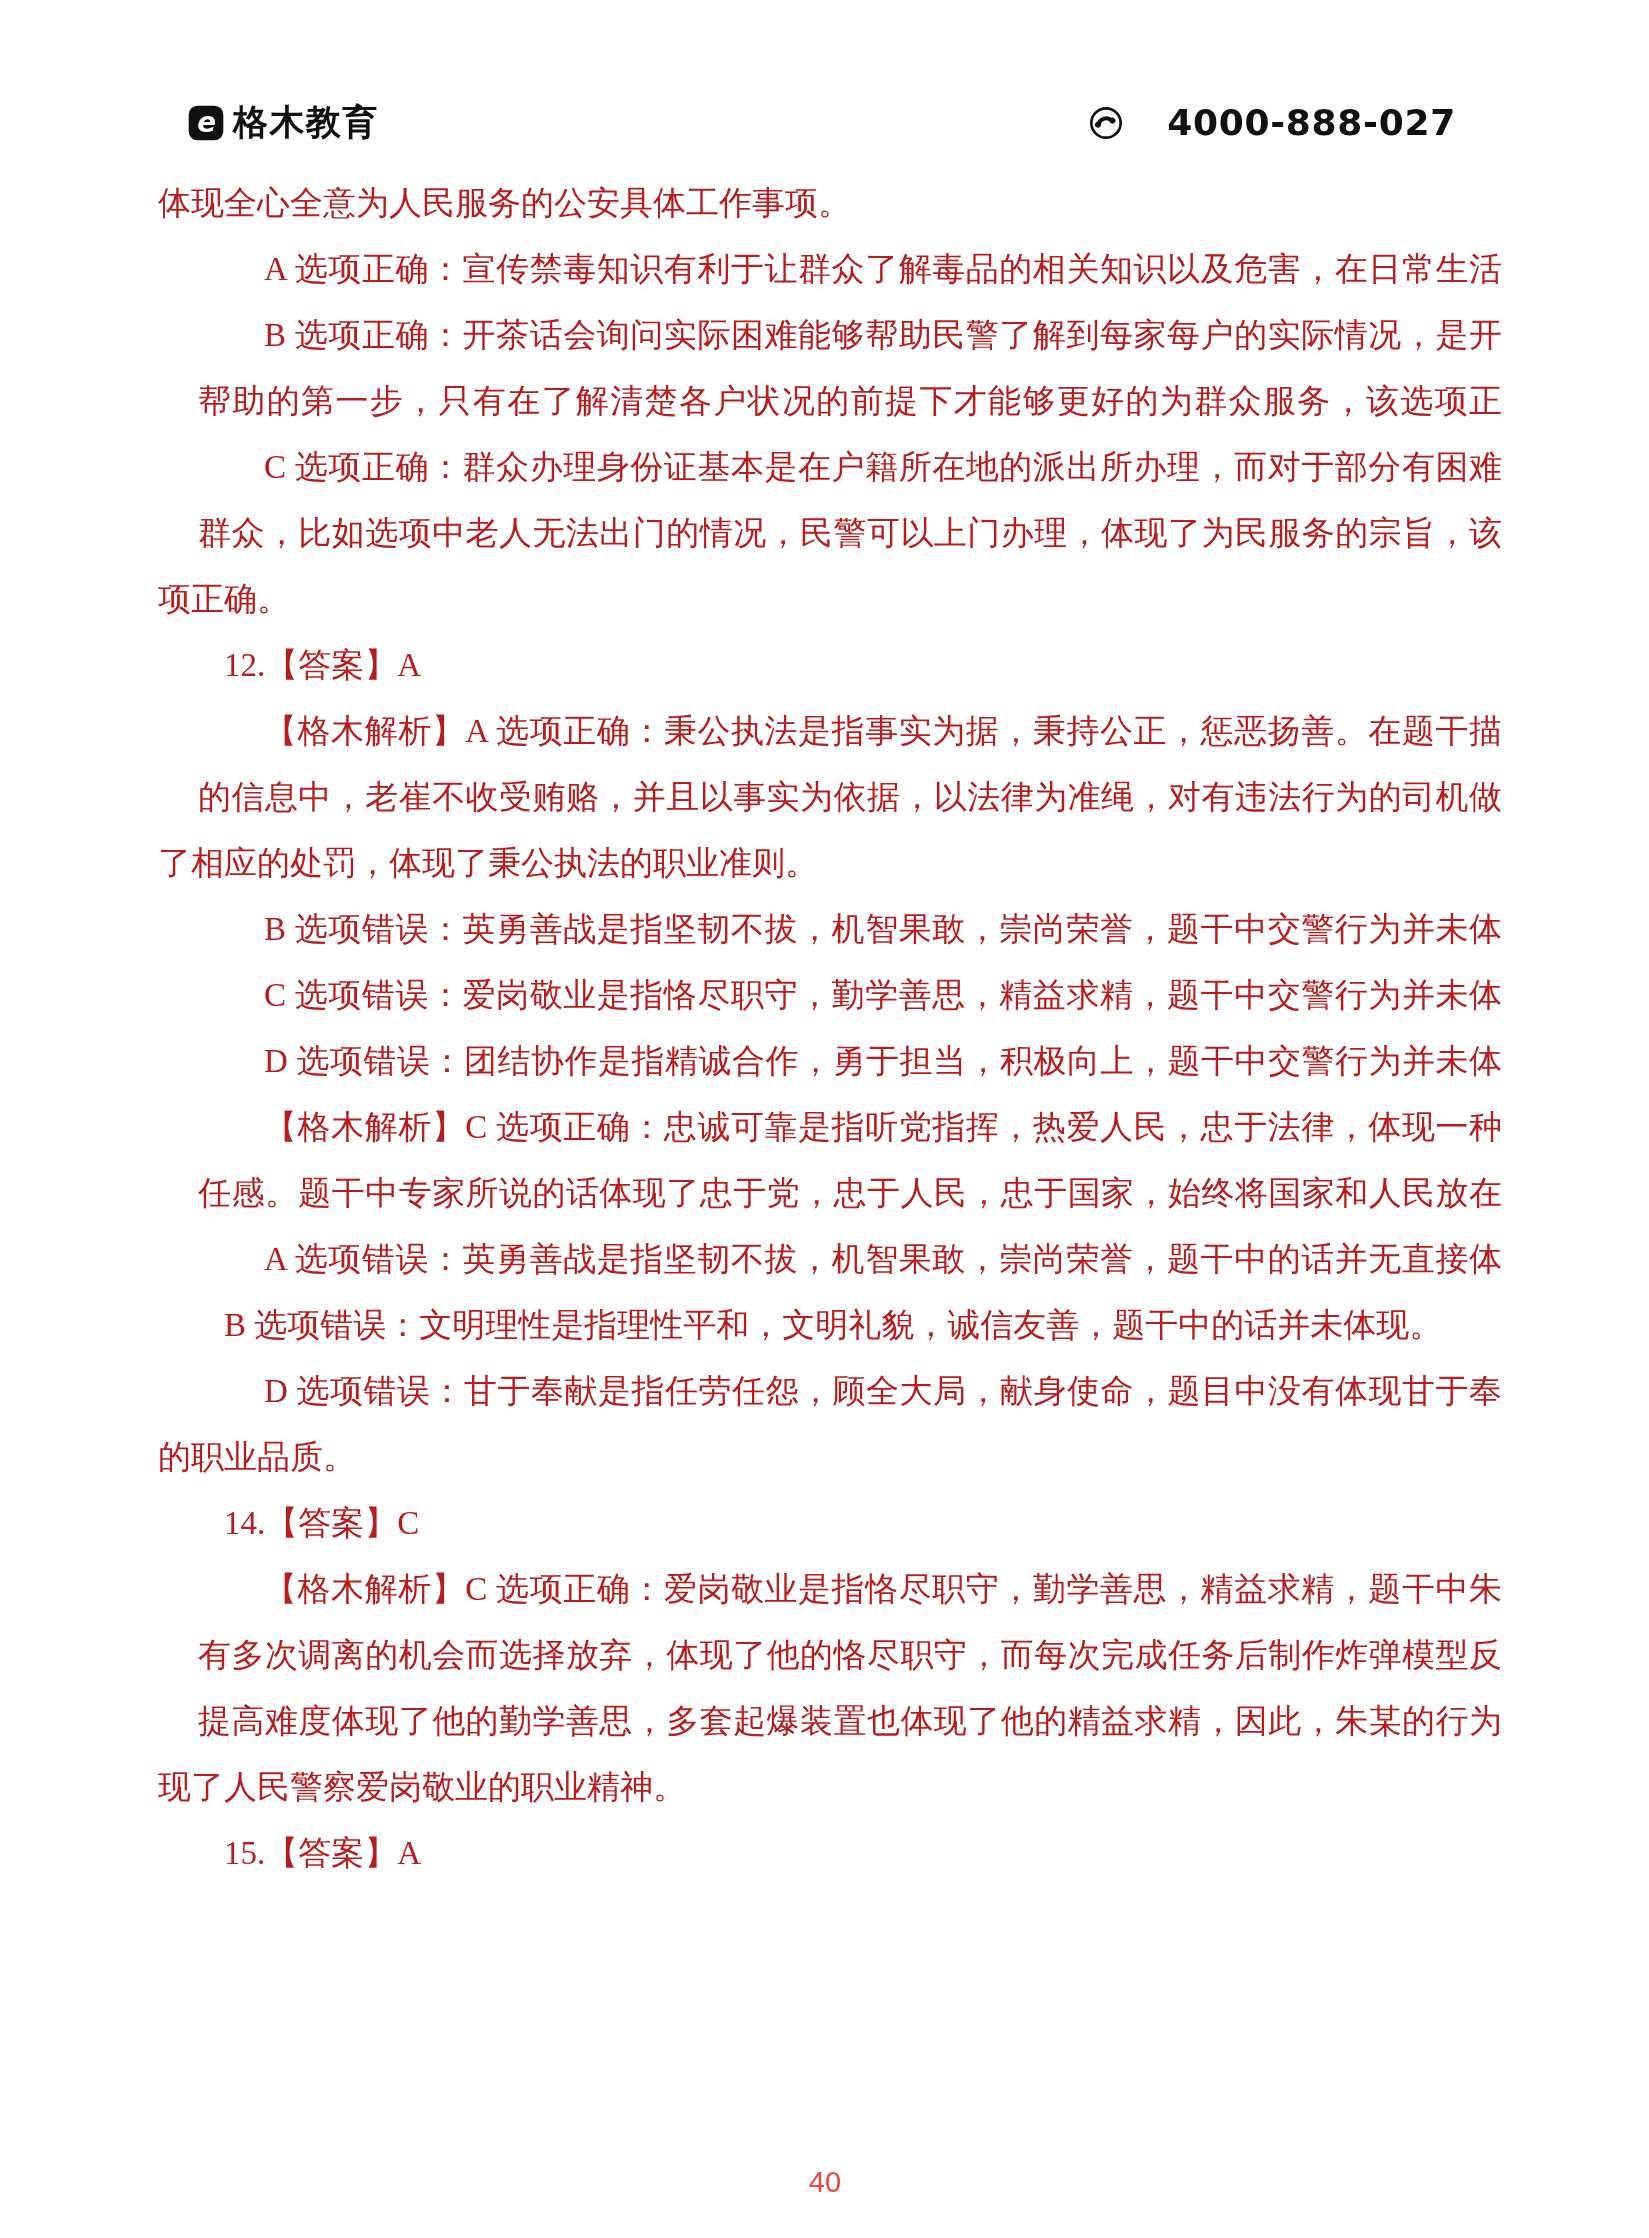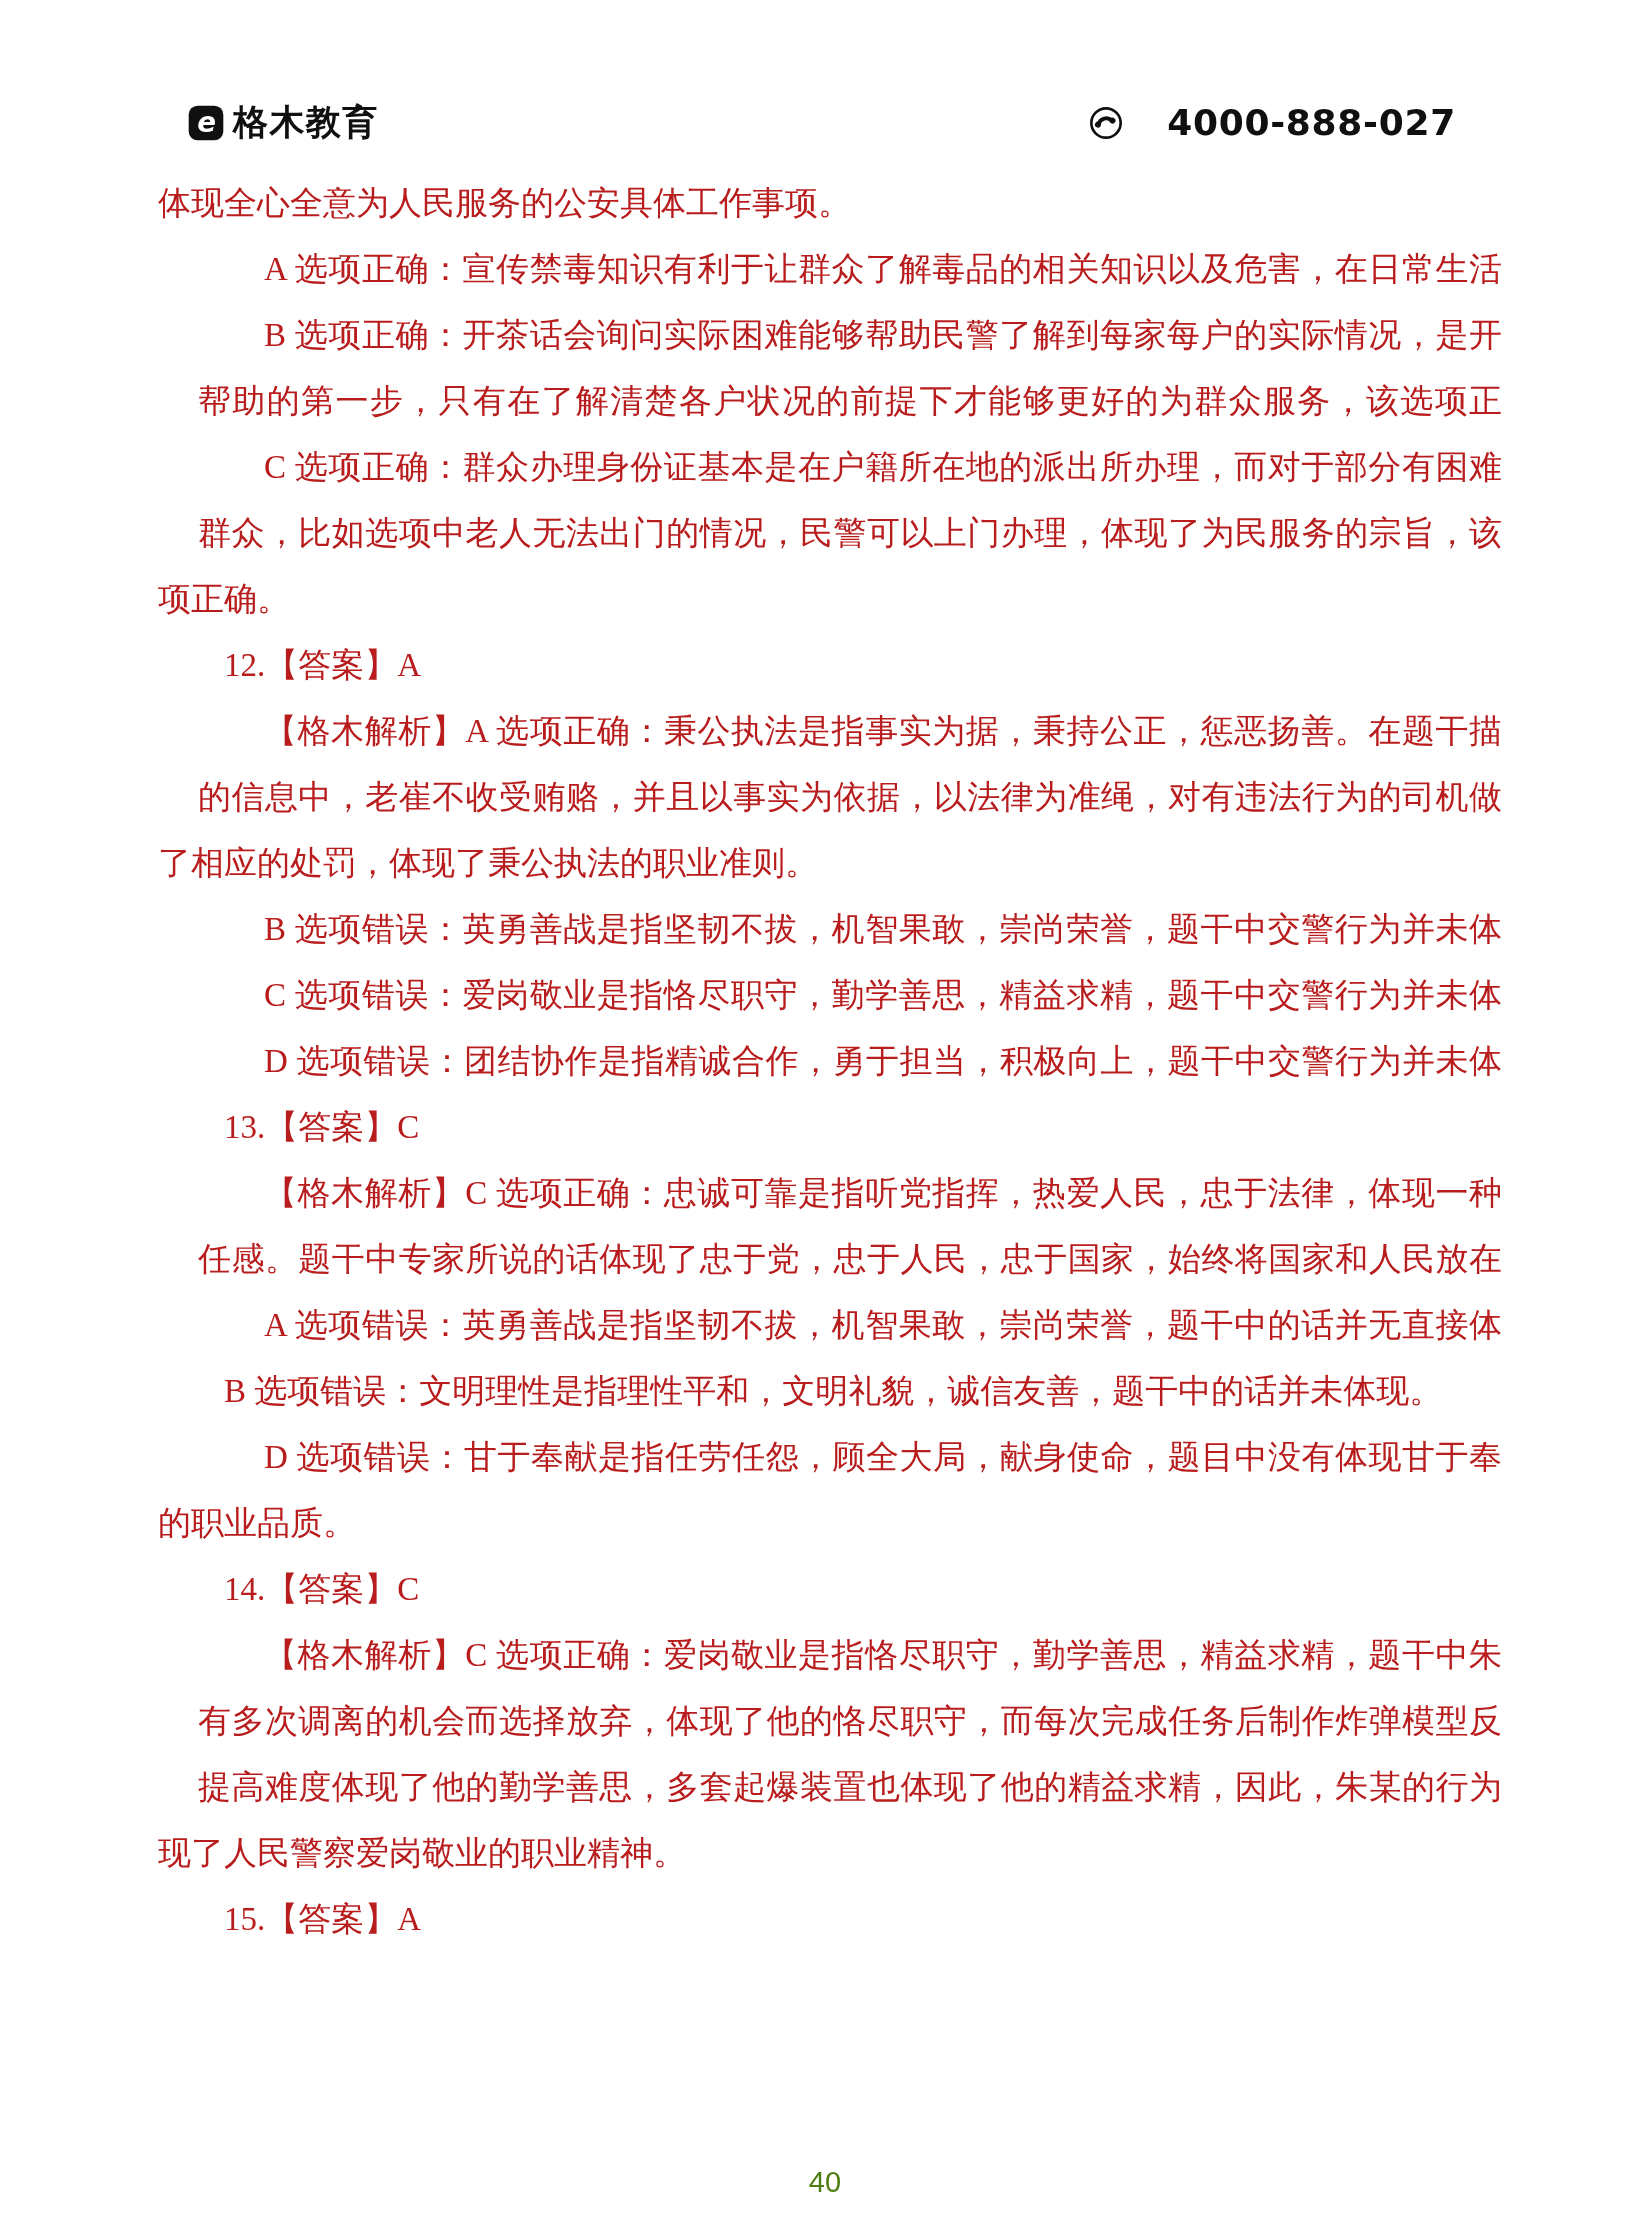--- a/index.html
+++ b/index.html
@@ -46,21 +46,21 @@
     white-space:normal;
   }
   .line.full { text-align-last:justify;margin-left:40px; }
   .line.indent { text-indent:2em; }
 
   
   .page-footer {
     position:absolute; left:0; top:2166px; width:100%;
     text-align:center;
     font-family:"Liberation Sans","DejaVu Sans",sans-serif;
-    font-size:29px; color:#4d7c0f;
+    font-size:29px; color:#ef4444;
   }
 </style>
 </head>
 <body>
 
 <div class="page">
 
   <div class="header">
     <div class="brand">
       <svg class="brand-icon" viewBox="0 0 52 52" xmlns="http://www.w3.org/2000/svg">
@@ -91,21 +91,20 @@
       <div class="line indent full">C 选项正确：群众办理身份证基本是在户籍所在地的派出所办理，而对于部分有困难的</div>
       <div class="line full">群众，比如选项中老人无法出门的情况，民警可以上门办理，体现了为民服务的宗旨，该选</div>
       <div class="line">项正确。</div>
       <div class="line indent">12.【答案】A</div>
       <div class="line indent full">【格木解析】A 选项正确：秉公执法是指事实为据，秉持公正，惩恶扬善。在题干描述</div>
       <div class="line full">的信息中，老崔不收受贿赂，并且以事实为依据，以法律为准绳，对有违法行为的司机做出</div>
       <div class="line">了相应的处罚，体现了秉公执法的职业准则。</div>
       <div class="line indent full">B 选项错误：英勇善战是指坚韧不拔，机智果敢，崇尚荣誉，题干中交警行为并未体现。</div>
       <div class="line indent full">C 选项错误：爱岗敬业是指恪尽职守，勤学善思，精益求精，题干中交警行为并未体现。</div>
       <div class="line indent full">D 选项错误：团结协作是指精诚合作，勇于担当，积极向上，题干中交警行为并未体现。</div>
-      <div class="line indent">13.【答案】C</div>
       <div class="line indent full">【格木解析】C 选项正确：忠诚可靠是指听党指挥，热爱人民，忠于法律，体现一种责</div>
       <div class="line full">任感。题干中专家所说的话体现了忠于党，忠于人民，忠于国家，始终将国家和人民放在心</div>
       <div class="line indent full">A 选项错误：英勇善战是指坚韧不拔，机智果敢，崇尚荣誉，题干中的话并无直接体现。</div>
       <div class="line indent">B 选项错误：文明理性是指理性平和，文明礼貌，诚信友善，题干中的话并未体现。</div>
       <div class="line indent full">D 选项错误：甘于奉献是指任劳任怨，顾全大局，献身使命，题目中没有体现甘于奉献</div>
       <div class="line">的职业品质。</div>
       <div class="line indent">14.【答案】C</div>
       <div class="line indent full">【格木解析】C 选项正确：爱岗敬业是指恪尽职守，勤学善思，精益求精，题干中朱某</div>
       <div class="line full">有多次调离的机会而选择放弃，体现了他的恪尽职守，而每次完成任务后制作炸弹模型反复</div>
       <div class="line full">提高难度体现了他的勤学善思，多套起爆装置也体现了他的精益求精，因此，朱某的行为体</div>

